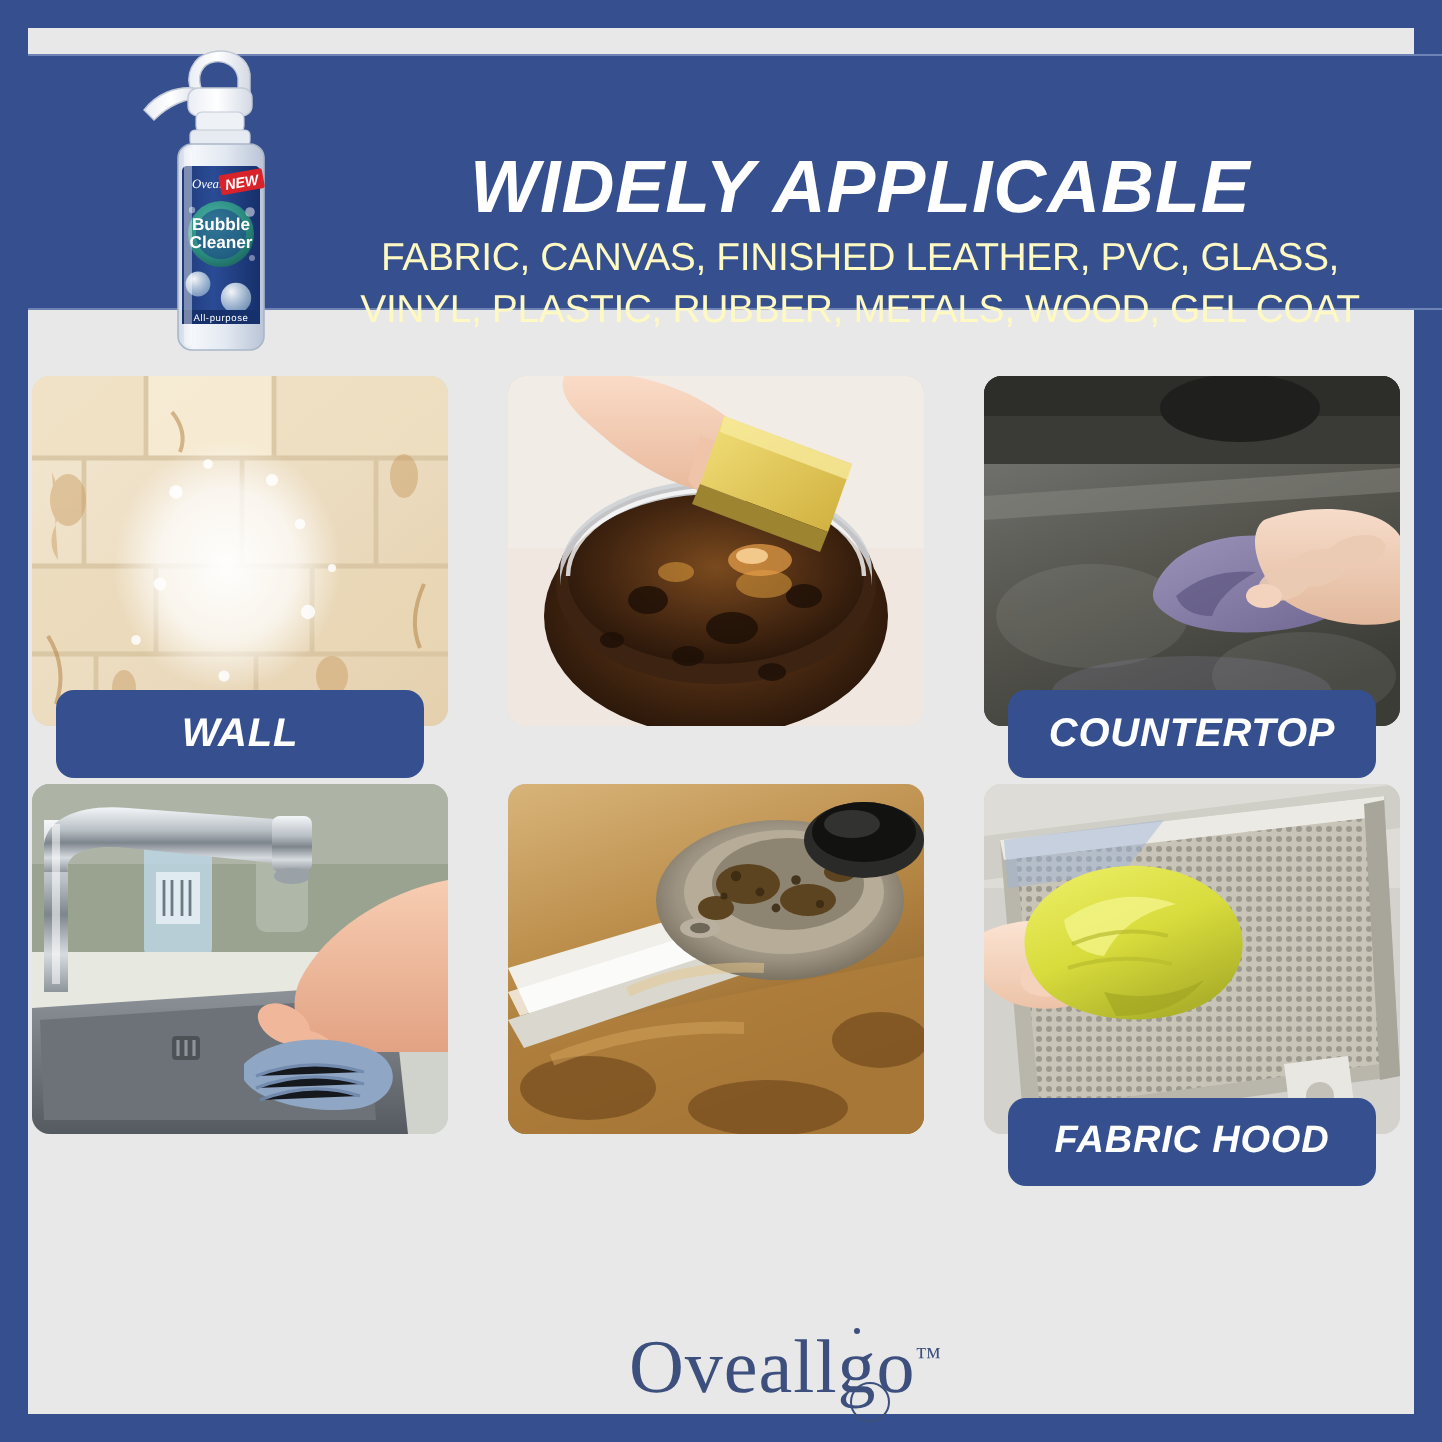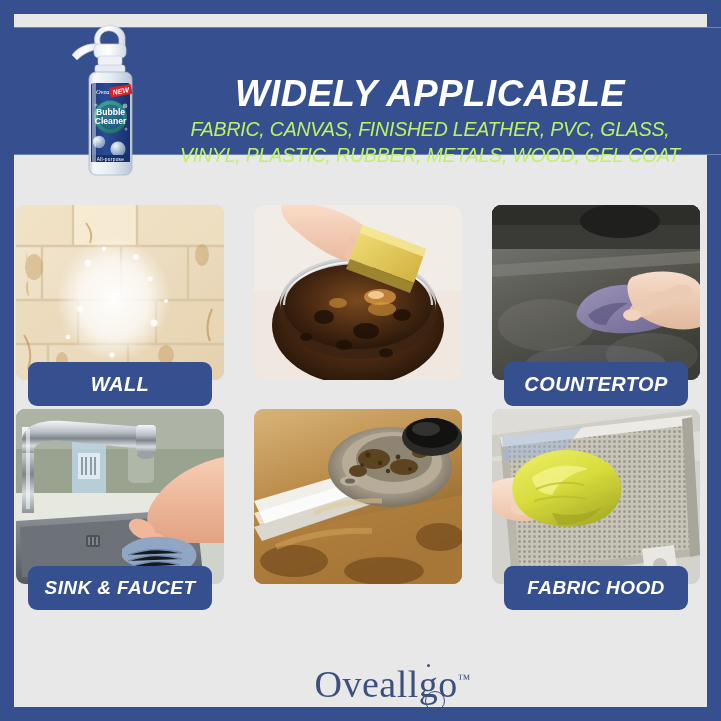--- a/index.html
+++ b/index.html
@@ -46,44 +46,43 @@
     color:#ffffff;
     font-size:37px;
     font-weight:bold;
     font-style:italic;
     letter-spacing:0.5px;
     line-height:1.02;
     white-space:nowrap;
     transform:scaleX(0.99);
   }
   .subline {
-    color:#bef264;
+    color:#fef9c3;
     font-size:19.5px;
-    font-style:italic;
     font-weight:400;
     line-height:1.32;
     white-space:nowrap;
     margin-top:4px;
     letter-spacing:-0.2px;
   }
   .subline.two { margin-top:1px; }
 
   
   .bottle-wrap {
     position:absolute;
     left:62px; top:16px;
     width:96px; height:164px;
     z-index:5;
   }
   .bottle-svg { display:block; width:96px; height:164px; }
 
   
   .grid {
     position:absolute;
-    left:14px; top:205px;
+    left:14px; top:188px;
     width:693px;
     display:grid;
     grid-template-columns:repeat(3, 208px);
     column-gap:30px;
     row-gap:29px;
     padding-left:2px;
   }
   .card { position:relative; width:208px; }
   .photo {
     width:208px; height:175px;
@@ -470,23 +469,20 @@
           </g>
 
           <path d="M106 140 C120 126 150 124 172 134 C186 142 182 158 164 162 C140 166 112 158 106 148 Z" fill="#8fa6c4"></path>
           <g stroke="#6d87ab" stroke-width="1.6" opacity="0.85">
             <path d="M112 146 q26 -10 54 -2"></path>
             <path d="M112 152 q26 -10 54 -2"></path>
             <path d="M114 158 q26 -10 50 -2"></path>
           </g>
         </svg>
       </div>
-      <div class="pill wide">
-        <span class="pill-label">SINK &amp; FAUCET</span>
-      </div>
     </div>
 
     <div class="card">
       <div class="photo">
         <svg viewBox="0 0 208 175" preserveAspectRatio="none">
           <defs>
             <linearGradient id="greaseBg" x1="0" y1="0" x2="0.4" y2="1">
               <stop offset="0%" stop-color="#d8b47a"></stop>
               <stop offset="50%" stop-color="#b98a46"></stop>
               <stop offset="100%" stop-color="#8a5f2a"></stop>

